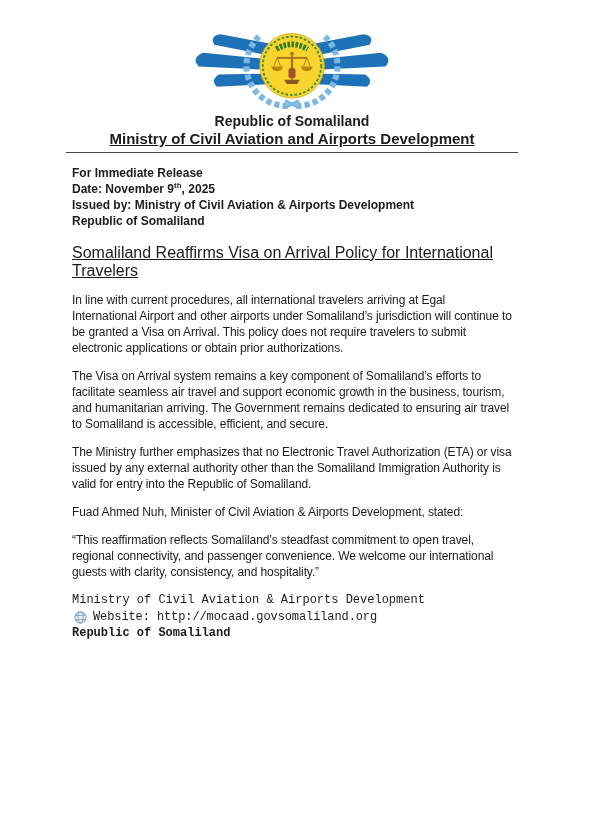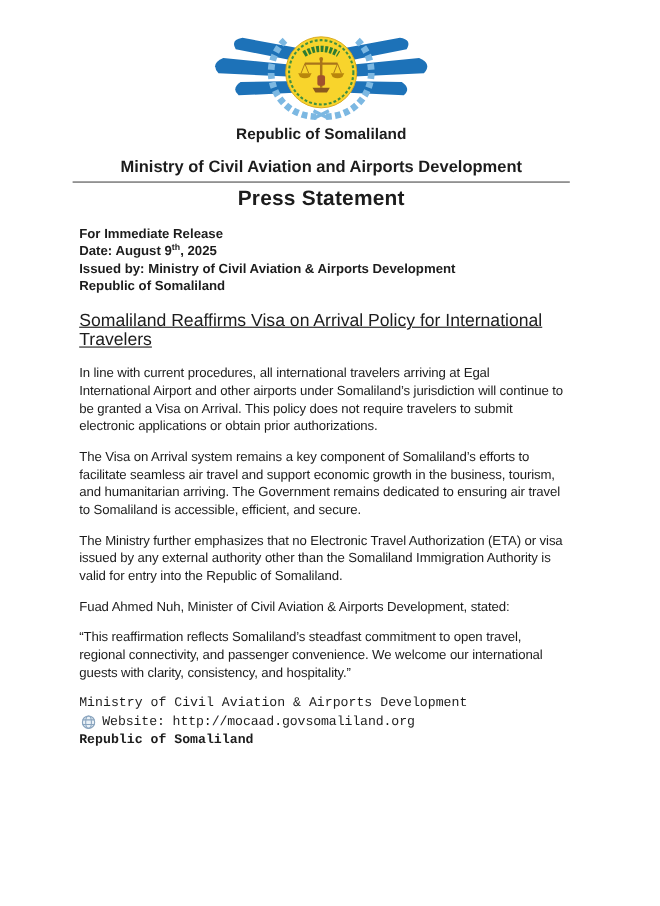--- a/index.html
+++ b/index.html
@@ -13,21 +13,21 @@
     position:relative;
     box-sizing:border-box;
     width:600px; height:736px;
     padding:16px 88px 0 72px;
     background:#fff;
     overflow:hidden;
   }
   header { text-align:center; }
   .logo-wrap { height:94px; display:flex; justify-content:center; align-items:flex-start; }
   .country-title { font-size:14px; font-weight:bold; margin-top:3px; }
-  .ministry-title { font-size:15px; font-weight:bold; margin-top:14px; }
+  .ministry-title { font-size:15px; font-weight:bold; margin-top:1px;text-decoration:underline; }
   .rule {
     border:none; border-top:1.4px solid #4a4a4a;
     margin:5px -6px 0 -6px;
   }
   .doc-type { font-size:19px; font-weight:bold; margin-top:4px; letter-spacing:0.2px; }
 
   .meta { margin-top:12px; font-size:12px; font-weight:bold; line-height:16px; }
   .meta div { white-space:nowrap; }
   sup.ord { font-size:8px; vertical-align:super; line-height:0; }
 
@@ -96,26 +96,25 @@
           <path d="M96 58 L110 58 L108 62 Q103 64.5 98 62 Z" fill="#b8860b"></path>
           <path d="M130 58 L144 58 L142 62 Q137 64.5 132 62 Z" fill="#b8860b"></path>
           <rect x="116" y="60" width="8" height="11" rx="2" fill="#a0522d"></rect>
           <path d="M111 73 L129 73 L126 78 L114 78 Z" fill="#8a5a1e"></path>
         </g>
       </svg>
     </div>
     <div class="country-title">Republic of Somaliland</div>
     <div class="ministry-title">Ministry of Civil Aviation and Airports Development</div>
     <hr class="rule">
-    <div class="doc-type">Press Statement</div>
   </header>
 
   <section class="meta">
     <div>For Immediate Release</div>
-    <div><span>Date: August 9</span><sup class="ord">th</sup><span>, 2025</span></div>
+    <div><span>Date: November 9</span><sup class="ord">th</sup><span>, 2025</span></div>
     <div>Issued by: Ministry of Civil Aviation &amp; Airports Development</div>
     <div>Republic of Somaliland</div>
   </section>
 
   <h2 class="headline">Somaliland Reaffirms Visa on Arrival Policy for International Travelers</h2>
 
   <section class="body-text">
     <p>In line with current procedures, all international travelers arriving at Egal International Airport and other airports under Somaliland’s jurisdiction will continue to be granted a Visa on Arrival. This policy does not require travelers to submit electronic applications or obtain prior authorizations.</p>
     <p>The Visa on Arrival system remains a key component of Somaliland’s efforts to facilitate seamless air travel and support economic growth in the business, tourism, and humanitarian arriving. The Government remains dedicated to ensuring air travel to Somaliland is accessible, efficient, and secure.</p>
     <p>The Ministry further emphasizes that no Electronic Travel Authorization (ETA) or visa issued by any external authority other than the Somaliland Immigration Authority is valid for entry into the Republic of Somaliland.</p>

